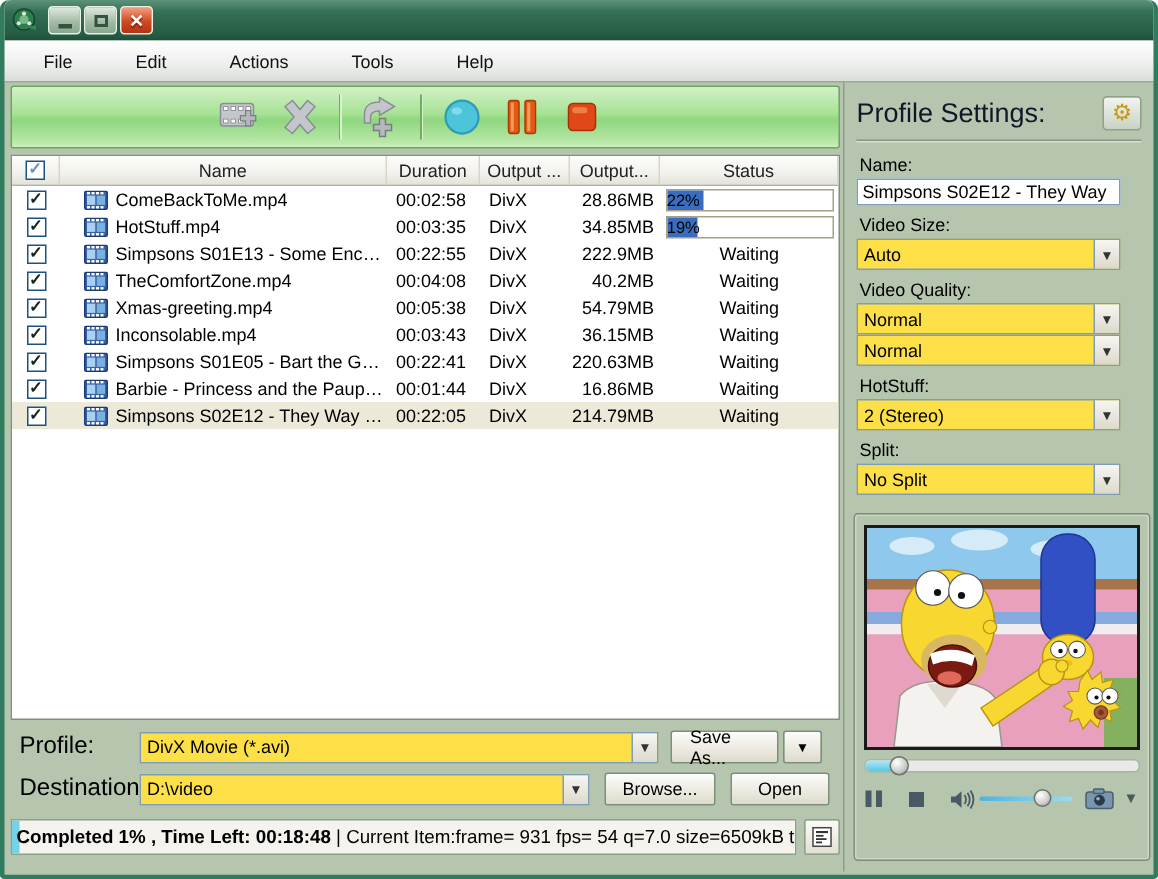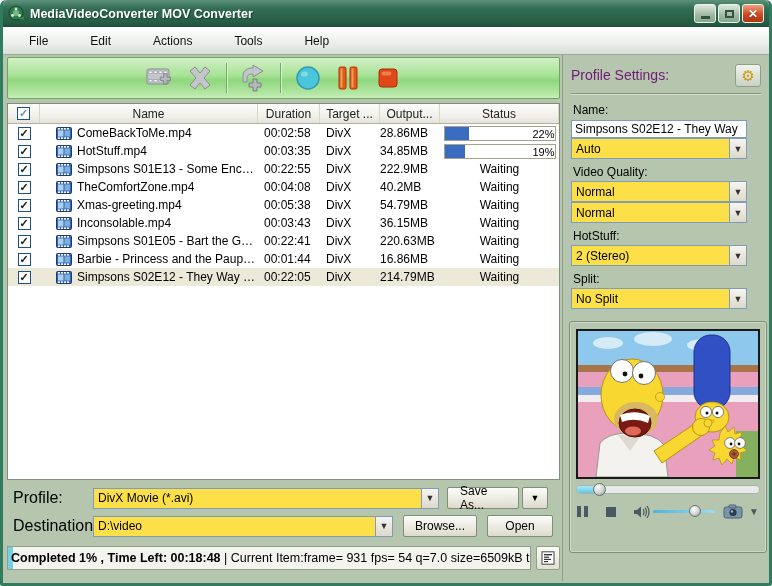--- a/index.html
+++ b/index.html
@@ -56,33 +56,33 @@
     background:linear-gradient(#fdfdfc,#f2f1ec 60%,#e4e2da);
     border-bottom:1px solid #b4b2a2;
   }
   .lheader .cell { display:flex; align-items:center; justify-content:center; border-right:1px solid #d9d6c8; height:100%; }
   .lrow { display:flex; height:18px; align-items:center; font-size:12px; color:#000; }
   .lrow.sel { background:#ece9d8; }
   .c-check { width:32px; display:flex; justify-content:center; align-items:center; flex:none; }
   .c-name  { flex:1; display:flex; align-items:center; overflow:hidden; white-space:nowrap; padding-left:2px; }
   .c-dur   { width:62px; flex:none; padding-left:6px; }
   .c-tgt   { width:60px; flex:none; padding-left:6px; }
-  .c-out   { width:60px; flex:none; padding-right:4px; }
+  .c-out   { width:60px; flex:none; text-align:right; padding-right:4px; }
   .c-status{ width:119px; flex:none; text-align:center; }
   .lheader .c-name, .lheader .c-dur, .lheader .c-tgt, .lheader .c-out { justify-content:center; padding:0; text-align:center; }
   .cb {
     width:13px; height:13px; background:#fff; border:1px solid #1c5180;
     font-size:11px; line-height:11px; text-align:center; color:#16251c; font-weight:bold;
   }
   .cb.hdr { color:#6e8fc0; }
   .ficon { width:16px; height:13px; margin:0 5px 0 14px; flex:none; display:inline-flex; }
   .ntext { overflow:hidden; text-overflow:ellipsis; }
   .pbar { position:relative; display:inline-block; width:112px; height:15px; background:#fff; border:1px solid #a5a28c; vertical-align:middle; }
   .pfill { position:absolute; left:0; top:0; bottom:0; background:#3a6cc0; }
-  .ptext { position:absolute; left:0; right:0; top:0; font-size:11px; line-height:14px; text-align:right; }
+  .ptext { position:absolute; left:0; right:0; top:0; font-size:11px; line-height:14px; text-align:left; }
   
   .frow { position:absolute; left:0; right:0; height:22px; display:flex; align-items:center; }
   .frow.profile { top:430px; }
   .frow.dest { top:458px; }
   .flabel { width:86px; font-size:16px; padding-left:6px; flex:none; }
   .combo { position:relative; height:21px; background:#fde047; border:1px solid #7f9db9; display:flex; align-items:center; }
   .combo .cval { flex:1; font-size:12px; padding-left:4px; white-space:nowrap; overflow:hidden; }
   .drop {
     width:17px; height:100%; flex:none; border-left:1px solid #7f9db9;
     background:linear-gradient(#f6f5f1,#dcd9cc); display:flex; align-items:center; justify-content:center;
@@ -100,21 +100,21 @@
   }
   .statusfill { position:absolute; left:0; top:0; bottom:0; background:#72d2e8; }
   .stext { position:relative; font-size:12.5px; white-space:nowrap; }
   .stext b { font-weight:bold; }
   .logbtn {
     width:24px; height:24px; margin-left:5px; border:1px solid #8fa089; border-radius:2px;
     background:linear-gradient(#fbfbf9,#e3e0d4); display:flex; align-items:center; justify-content:center;
   }
   
   .rp-header { display:flex; align-items:center; justify-content:space-between; height:28px; }
-  .rp-title { font-size:14px; color:#701a75; }
+  .rp-title { font-size:18px; color:#0f172a; }
   .gearbtn {
     width:26px; height:23px; border:1px solid #8fa089; border-radius:3px;
     background:linear-gradient(#f2f4f0,#c9d2c4); display:flex; align-items:center; justify-content:center;
   }
   .rp-sep { height:2px; margin:4px 0 8px 0; background:linear-gradient(#87977f 50%,#d7e0d0 50%); }
   .fld-label { font-size:12px; margin:6px 0 2px 2px; }
   .fld-input, .fld-select { width:176px; }
   .fld-input input {
     width:100%; height:18px; border:1px solid #7f9db9; font-size:12px; padding:0 3px;
     font-family:"Liberation Sans", sans-serif; background:#fff;
@@ -152,21 +152,20 @@
     <span class="title-icon">
       <svg width="17" height="17" viewBox="0 0 17 17">
         <circle cx="8" cy="8" r="7" fill="#2f7d4e" stroke="#14462a"></circle>
         <circle cx="8" cy="8" r="3" fill="#77b884"></circle>
         <circle cx="8" cy="4" r="1.4" fill="#d8ecd8"></circle>
         <circle cx="4.5" cy="10.5" r="1.4" fill="#d8ecd8"></circle>
         <circle cx="11.5" cy="10.5" r="1.4" fill="#d8ecd8"></circle>
         <path d="M9 13 L16 15 L16 12 Z" fill="#35894f"></path>
       </svg>
     </span>
-    <span class="title-text">MediaVideoConverter MOV Converter</span>
     <span class="winbtn">
         <span class="glyph-min"></span>
       </span>
     <span class="winbtn">
         <span class="glyph-max"></span>
       </span>
     <span class="winbtn close">
         <span class="glyph-close">✕</span>
       </span>
   </div>
@@ -235,21 +234,21 @@
         </span>
       </div>
 
       <div class="list">
         <div class="lheader">
           <span class="cell c-check">
               <span class="cb hdr">✓</span>
             </span>
           <span class="cell c-name">Name</span>
           <span class="cell c-dur">Duration</span>
-          <span class="cell c-tgt">Target ...</span>
+          <span class="cell c-tgt">Output ...</span>
           <span class="cell c-out">Output...</span>
           <span class="cell c-status">Status</span>
         </div>
         <div>
             <div class="lrow">
               <span class="c-check">
                 <span class="cb">✓</span>
               </span>
               <span class="c-name">
                 <span class="ficon">
@@ -553,20 +552,21 @@
         <span class="rp-title">Profile Settings:</span>
         <span class="gearbtn">
           <span style="color:#c89a10; font-size:15px; line-height:1;">⚙</span>
         </span>
       </div>
       <div class="rp-sep"></div>
 
       <div class="fld-label">Name:</div>
       <div class="fld-input"><input value="Simpsons S02E12 - They Way" style=""></div>
 
+      <div class="fld-label">Video Size:</div>
       <div class="combo fld-select">
         <span class="cval">Auto</span>
         <span class="drop">▼</span>
       </div>
 
       <div class="fld-label">Video Quality:</div>
       <div class="combo fld-select">
         <span class="cval">Normal</span>
         <span class="drop">▼</span>
       </div>

